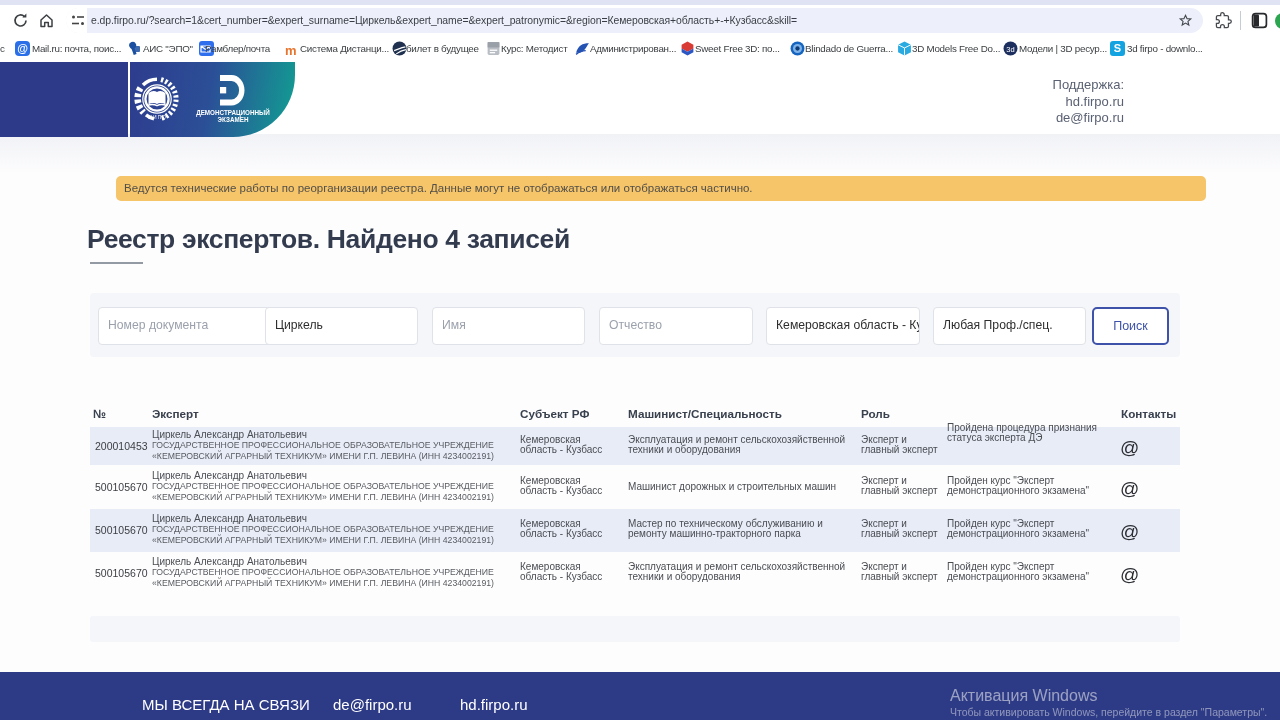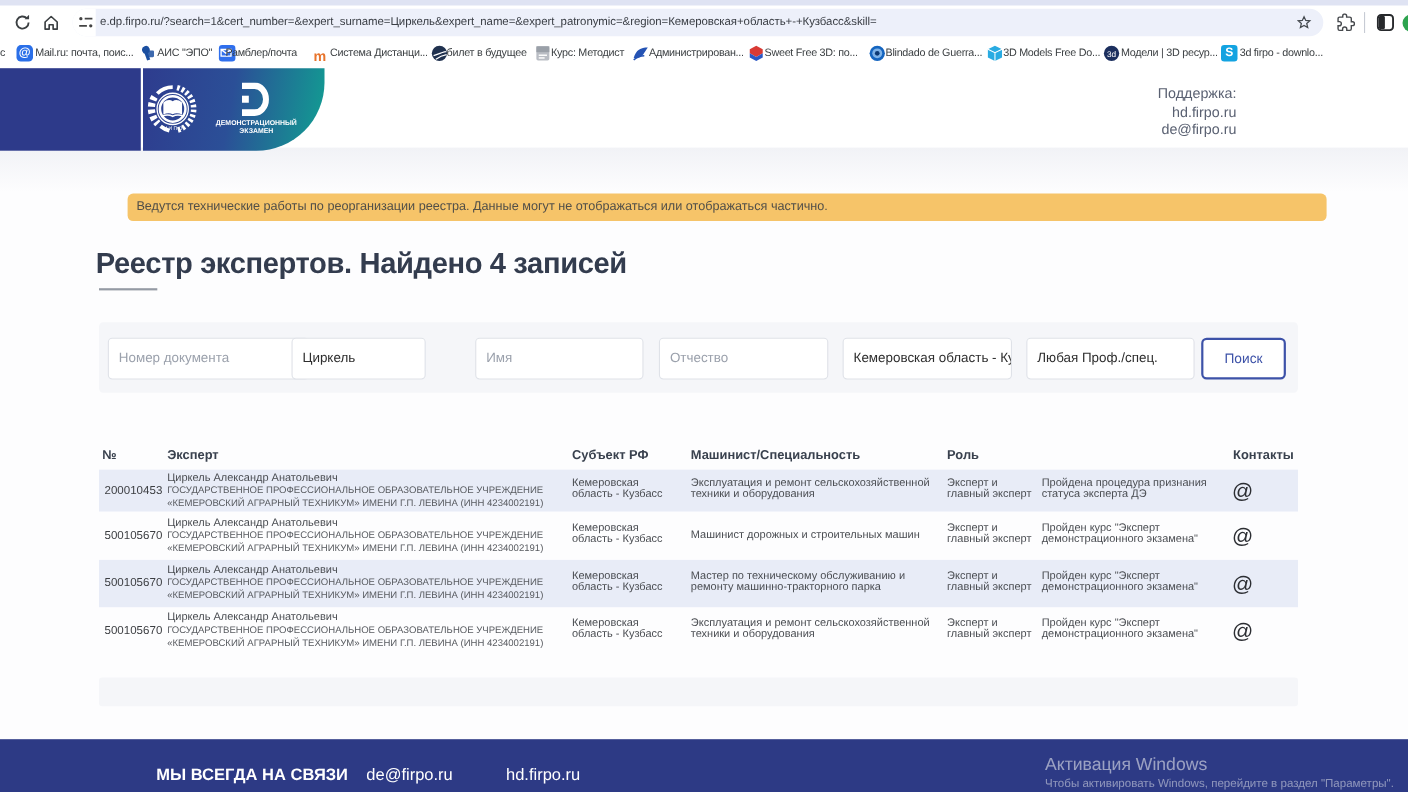--- a/index.html
+++ b/index.html
@@ -162,21 +162,21 @@
   <rect x="0" y="12" width="6.2" height="6.4" fill="#fff"></rect>
 </svg>
 <div class="abs" style="left:190px;top:108.5px;width:86px;text-align:center;font-size:6.3px;font-weight:bold;color:#fff;line-height:7.3px;letter-spacing:0;">ДЕМОНСТРАЦИОННЫЙ<br>ЭКЗАМЕН</div>
 
 <div id="notice">Ведутся технические работы по реорганизации реестра. Данные могут не отображаться или отображаться частично.</div>
 <div id="h1">Реестр экспертов. Найдено 4 записей</div>
 <div id="h1line"></div>
 
 <div id="card"></div>
 <div class="inp" style="left:98px;width:183px;">Номер документа</div>
-<div class="inp inpdark" style="left:265px;width:122px;">Циркель</div>
+<div class="inp inpdark" style="left:265px;width:153px;">Циркель</div>
 <div class="inp" style="left:432px;width:153px;">Имя</div>
 <div class="inp" style="left:599px;width:154px;">Отчество</div>
 <div class="inp inpdark" style="left:766px;width:154px;">Кемеровская область - Ку</div>
 <div class="inp inpdark" style="left:933px;width:153px;">Любая Проф./спец.</div>
 <div id="btn">Поиск</div>
 
 <div class="th" style="left:93px;">№</div>
 <div class="th" style="left:152px;">Эксперт</div>
 <div class="th" style="left:520px;">Субъект РФ</div>
 <div class="th" style="left:628px;">Машинист/Специальность</div>
@@ -184,21 +184,21 @@
 <div class="th" style="left:1121px;">Контакты</div>
 
 <div class="row blue" style="top:427px;height:38px;"></div>
 <div class="row blue" style="top:509px;height:43px;"></div>
 
 <div class="cell num" style="left:95px;top:441px;">200010453</div>
 <div class="cell" style="left:152px;top:430px;">Циркель Александр Анатольевич<br><span class="org">ГОСУДАРСТВЕННОЕ ПРОФЕССИОНАЛЬНОЕ ОБРАЗОВАТЕЛЬНОЕ УЧРЕЖДЕНИЕ<br>«КЕМЕРОВСКИЙ АГРАРНЫЙ ТЕХНИКУМ» ИМЕНИ Г.П. ЛЕВИНА (ИНН 4234002191)</span></div>
 <div class="cell" style="left:520px;top:435px;">Кемеровская<br>область - Кузбасс</div>
 <div class="cell" style="left:628px;top:435px;">Эксплуатация и ремонт сельскохозяйственной<br>техники и оборудования</div>
 <div class="cell" style="left:861px;top:435px;">Эксперт и<br>главный эксперт</div>
-<div class="cell" style="left:947px;top:435px;">Пройдена процедура признания<br>статуса эксперта ДЭ</div>
+<div class="cell" style="left:947px;top:423px;">Пройдена процедура признания<br>статуса эксперта ДЭ</div>
 <div class="at" style="top:437px;">@</div>
 
 <div class="cell num" style="left:95px;top:482px;">500105670</div>
 <div class="cell" style="left:152px;top:471px;">Циркель Александр Анатольевич<br><span class="org">ГОСУДАРСТВЕННОЕ ПРОФЕССИОНАЛЬНОЕ ОБРАЗОВАТЕЛЬНОЕ УЧРЕЖДЕНИЕ<br>«КЕМЕРОВСКИЙ АГРАРНЫЙ ТЕХНИКУМ» ИМЕНИ Г.П. ЛЕВИНА (ИНН 4234002191)</span></div>
 <div class="cell" style="left:520px;top:476px;">Кемеровская<br>область - Кузбасс</div>
 <div class="cell" style="left:628px;top:482px;">Машинист дорожных и строительных машин</div>
 <div class="cell" style="left:861px;top:476px;">Эксперт и<br>главный эксперт</div>
 <div class="cell" style="left:947px;top:476px;">Пройден курс "Эксперт<br>демонстрационного экзамена"</div>
 <div class="at" style="top:478px;">@</div>
 
@@ -213,17 +213,17 @@
 <div class="cell num" style="left:95px;top:568px;">500105670</div>
 <div class="cell" style="left:152px;top:557px;">Циркель Александр Анатольевич<br><span class="org">ГОСУДАРСТВЕННОЕ ПРОФЕССИОНАЛЬНОЕ ОБРАЗОВАТЕЛЬНОЕ УЧРЕЖДЕНИЕ<br>«КЕМЕРОВСКИЙ АГРАРНЫЙ ТЕХНИКУМ» ИМЕНИ Г.П. ЛЕВИНА (ИНН 4234002191)</span></div>
 <div class="cell" style="left:520px;top:562px;">Кемеровская<br>область - Кузбасс</div>
 <div class="cell" style="left:628px;top:562px;">Эксплуатация и ремонт сельскохозяйственной<br>техники и оборудования</div>
 <div class="cell" style="left:861px;top:562px;">Эксперт и<br>главный эксперт</div>
 <div class="cell" style="left:947px;top:562px;">Пройден курс "Эксперт<br>демонстрационного экзамена"</div>
 <div class="at" style="top:564px;">@</div>
 <div id="pag"></div>
 
 <div id="footer"></div>
-<div class="ftxt" style="left:142px;font-weight:bold;">МЫ ВСЕГДА НА СВЯЗИ</div>
+<div class="ftxt" style="left:142px;font-weight:normal;">МЫ ВСЕГДА НА СВЯЗИ</div>
 <div class="ftxt" style="left:333px;">de@firpo.ru</div>
 <div class="ftxt" style="left:460px;">hd.firpo.ru</div>
 <div id="wm1">Активация Windows</div>
 <div id="wm2">Чтобы активировать Windows, перейдите в раздел "Параметры".</div>
 
 </body></html>

